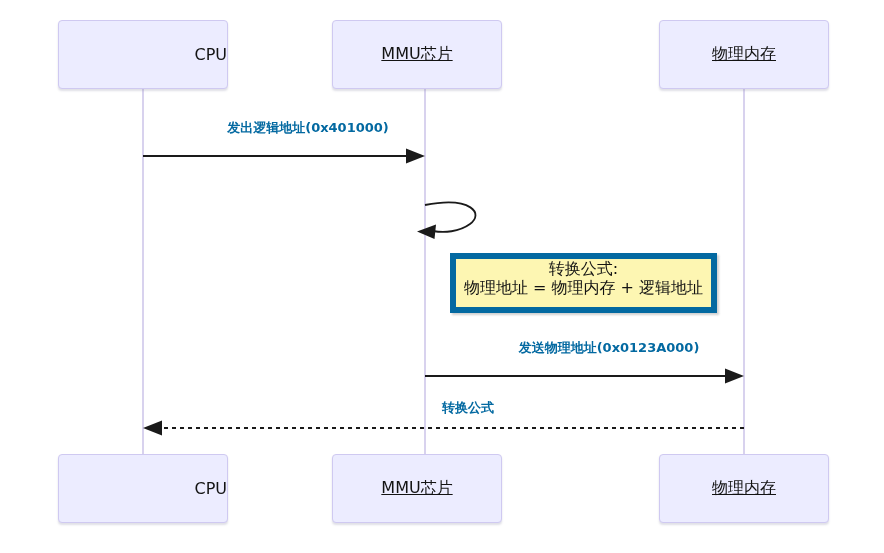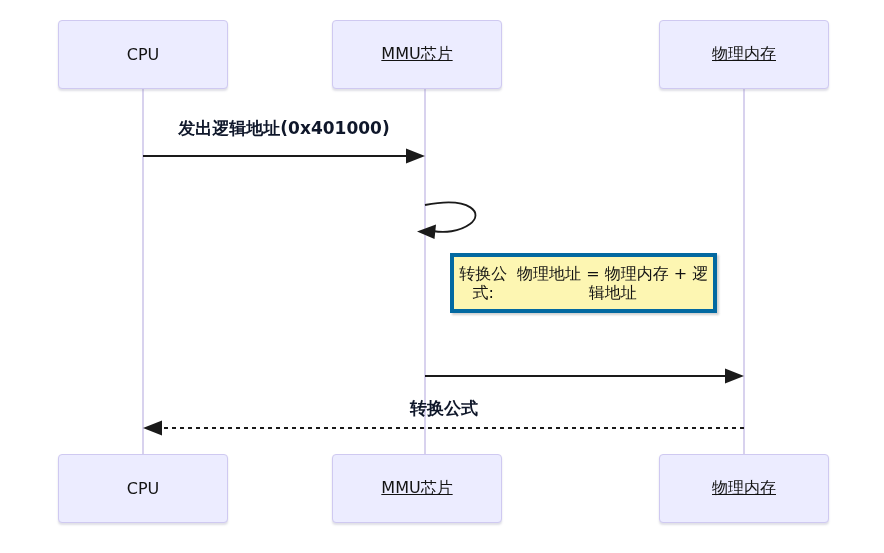--- a/index.html
+++ b/index.html
@@ -23,45 +23,46 @@
     box-sizing: border-box;
     display: flex;
     align-items: center;
     justify-content: center;
     font-size: 16px;
     color: #131313;
     box-shadow: 0 2px 2px rgba(130,130,160,0.25);
   }
   .row-top    { top: 20px; }
   .row-bottom { top: 454px; }
-  .col-cpu    { left: 58px; }
+  .col-cpu    { left: 58px; justify-content: flex-end; }
   .col-mmu    { left: 332px; text-decoration: underline; }
   .col-mem    { left: 659px; text-decoration: underline; }
 
   .msg-label {
     position: absolute;
     transform: translateX(-50%);
     white-space: nowrap;
-    font-size: 17px;
+    font-size: 13px;
     font-weight: bold;
-    color: #0f172a;
+    color: #0369a1;
     line-height: 22px;
+    margin-left: 24px;
   }
   .note {
     position: absolute;
     left: 450px;
     top: 253px;
     width: 267px;
     height: 60px;
     box-sizing: border-box;
     background: #FDF6B2;
-    border: 4px solid #0369a1;
+    border: 6px solid #0369a1;
     box-shadow: 2px 2px 2px rgba(120,120,120,0.35);
     display: flex;
-    flex-direction: row;
+    flex-direction: column;
     align-items: center;
     justify-content: flex-start;
     font-size: 16px;
     color: #131313;
     line-height: 19px;
     text-align: center;
   }
 </style>
 </head>
 <body>
@@ -101,20 +102,21 @@
     <span>CPU</span>
   </div>
   <div class="actor-box row-bottom col-mmu">
     <span>MMU芯片</span>
   </div>
   <div class="actor-box row-bottom col-mem">
     <span>物理内存</span>
   </div>
 
   <div class="msg-label" style="left:284px; top:117px;">发出逻辑地址(0x401000)</div>
+  <div class="msg-label" style="left:585px; top:337px;">发送物理地址(0x0123A000)</div>
   <div class="msg-label" style="left:444px; top:397px;">转换公式</div>
 
   <div class="note">
     <div>转换公式:</div>
     <div>物理地址 = 物理内存 + 逻辑地址</div>
   </div>
 
 </div>
 
 </body></html>

